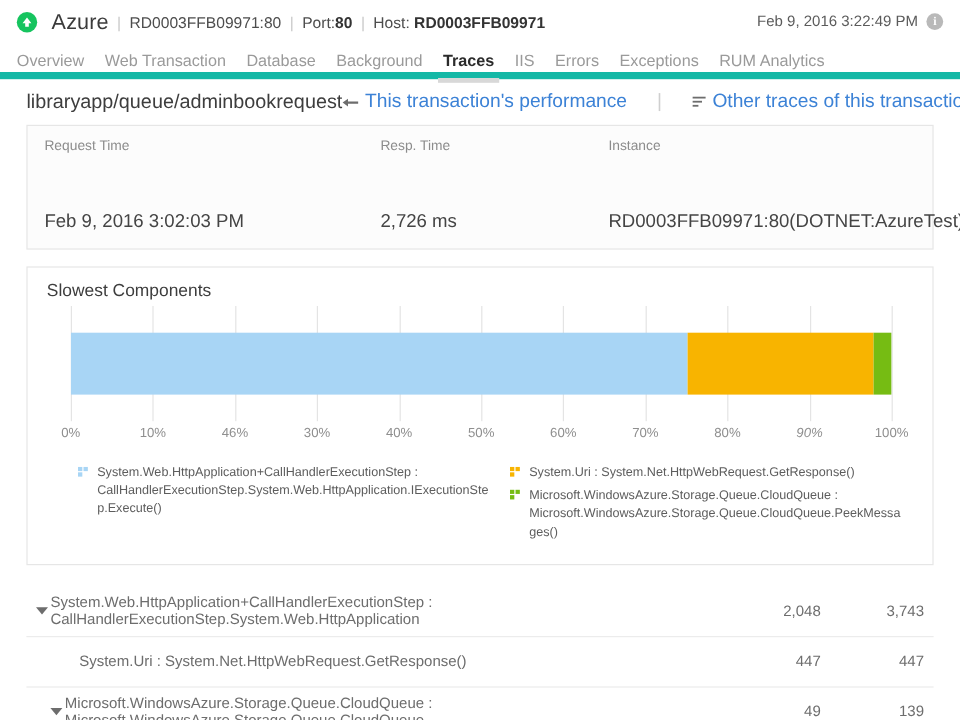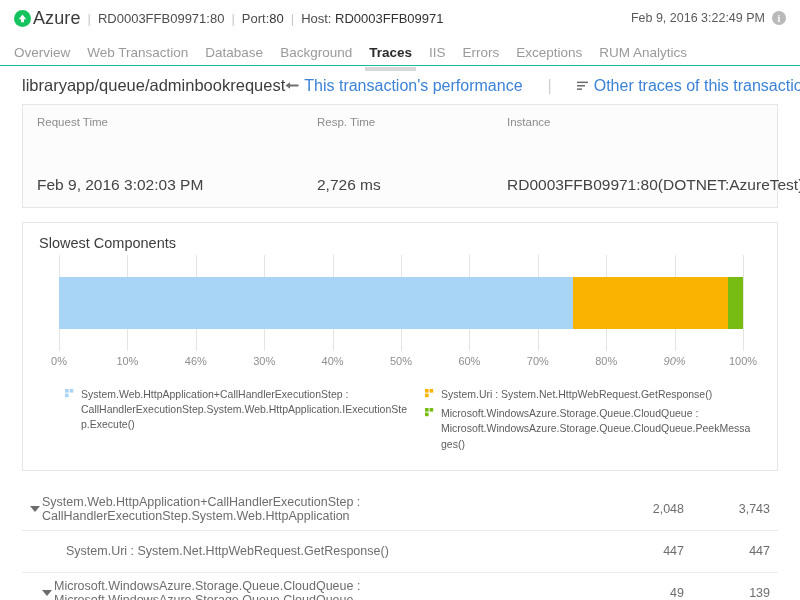--- a/index.html
+++ b/index.html
@@ -18,41 +18,41 @@
     display: flex; align-items: center; padding: 0 14px;
     background: #ffffff;
   }
   .logo-mark {
     width: 17px; height: 17px; border-radius: 50%;
     background: #16c45f; display: inline-flex;
     align-items: center; justify-content: center; flex: 0 0 auto;
   }
   .logo-mark svg { display:block; }
   .brand {
-    font-size: 18px; color: #3b3b3b; margin-left: 2px;
+    font-size: 18px; color: #3b3b3b; margin-left: 12px;
     letter-spacing: .1px;
   }
   .sep { color: #c9c9c9; margin: 0 7px; font-size: 13px; }
   .hostinfo { font-size: 13px; color: #4d4d4d; white-space: nowrap; }
-  .hostinfo b { font-weight: 400; color:#333; }
+  .hostinfo b { font-weight: 700; color:#333; }
   .topbar-right {
     margin-left: auto; display: flex; align-items: center; gap: 7px;
     font-size: 12.5px; color: #5b5b5b;
   }
   .info-icon {
     width: 14px; height: 14px; border-radius: 50%;
     background: #b9b9b9; color: #fff; font-size: 10px; font-weight: 700;
     display: inline-flex; align-items: center; justify-content: center;
     font-family: "Liberation Serif", serif;
   }
 
   
   .navbar {
-    position: relative; height: 30px; display: flex; align-items: flex-end;
-    padding: 0 14px; border-bottom: 1px solid #14b8a6; background:#fff;
+    position: relative; height: 30px; display: flex; align-items: center;
+    padding: 0 14px; border-bottom: 6px solid #14b8a6; background:#fff;
   }
   .nav-items { display: flex; align-items: flex-end; gap: 17px; height: 30px; }
   .nav-item {
     font-size: 13.5px; color: #9a9a9a; cursor: pointer;
     padding-bottom: 5px; white-space: nowrap; position: relative;
   }
   .nav-item.active { color: #2b2b2b; font-weight: 700; }
   .nav-item.active::after {
     content: ""; position: absolute; left: -4px; right: -4px; bottom: -6px;
     height: 4px; background: #d8d8d8;
@@ -70,21 +70,21 @@
   }
   .menu-btn {
     border: 1px solid #d2d2d2; background: #fff; border-radius: 3px;
     width: 27px; height: 26px; display: inline-flex; flex-direction: column;
     align-items: center; justify-content: center; gap: 3px; cursor: pointer;
   }
   .menu-btn i { display:block; width: 13px; height: 1.5px; background:#4a4a4a; }
 
   
   .txn-head {
-    padding: 10px 22px 0 22px; display: flex; align-items: center;
+    padding: 10px 22px 0 22px; display: flex; align-items: flex-start;
   }
   .txn-title { font-size: 16.5px; color: #3d3d3d; }
   .txn-links {
     margin-left: auto; display: flex; align-items: center;
     gap: 25px; font-size: 16px;
   }
   .txn-link {
     color: #3c82d6; cursor: pointer; display: inline-flex;
     align-items: center; gap: 5px; white-space: nowrap;
   }

